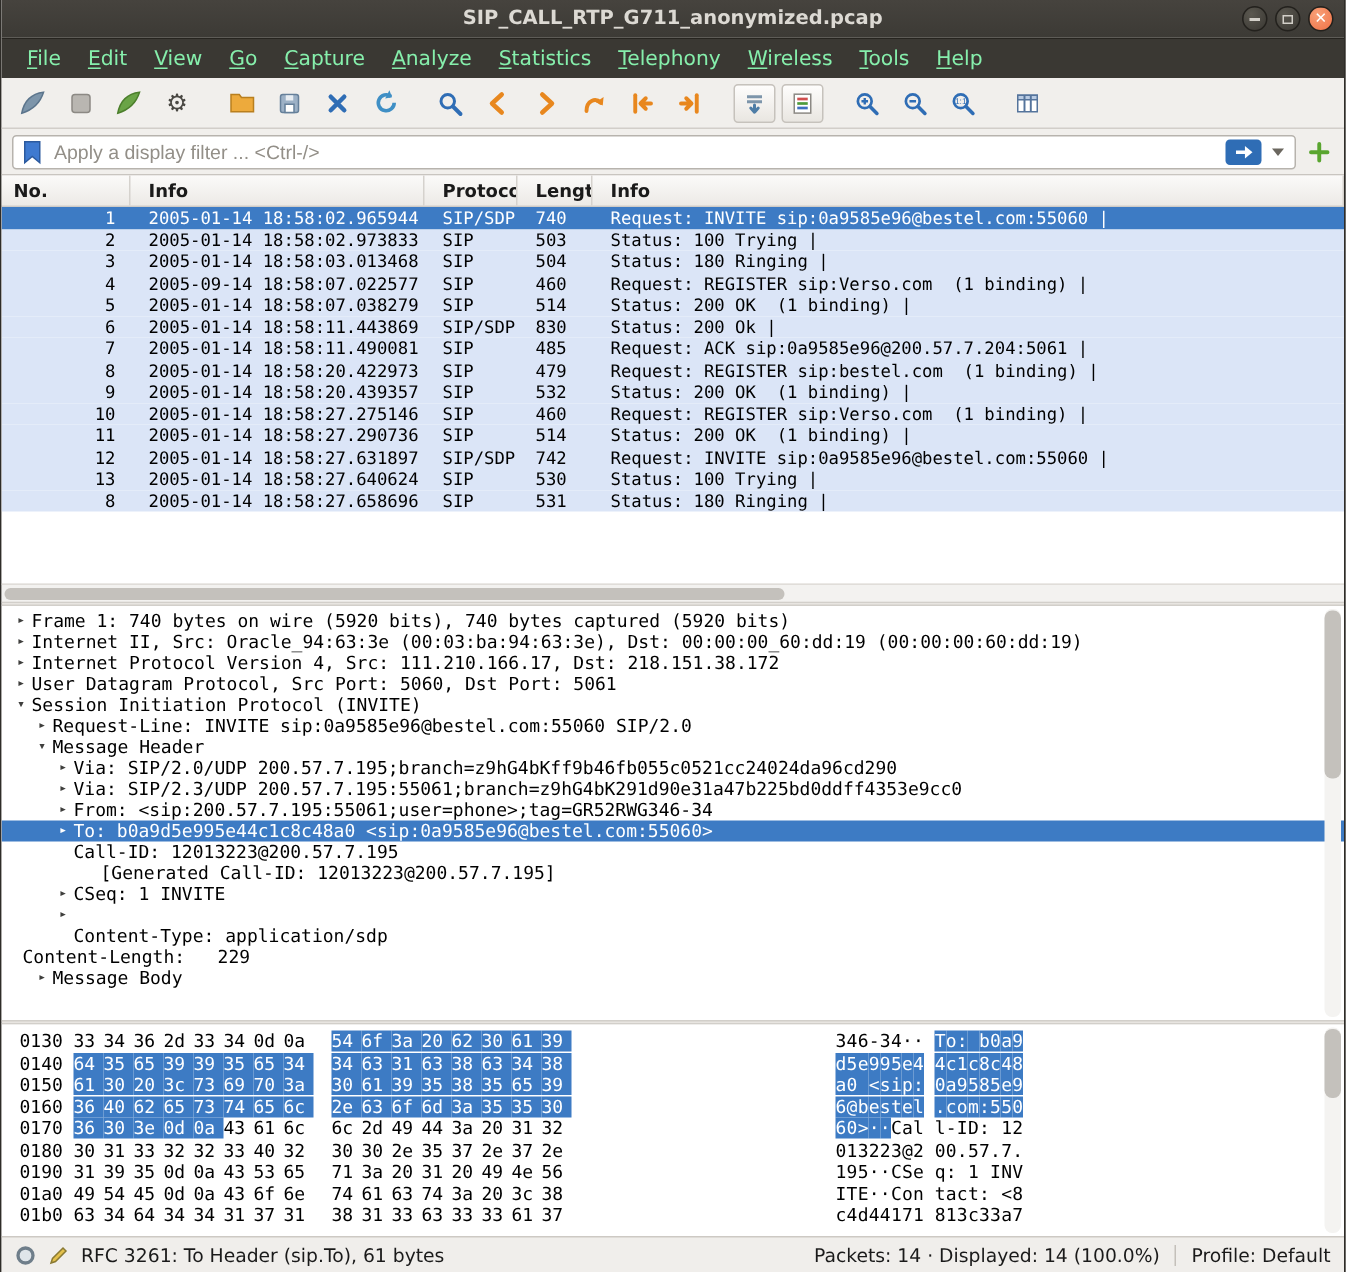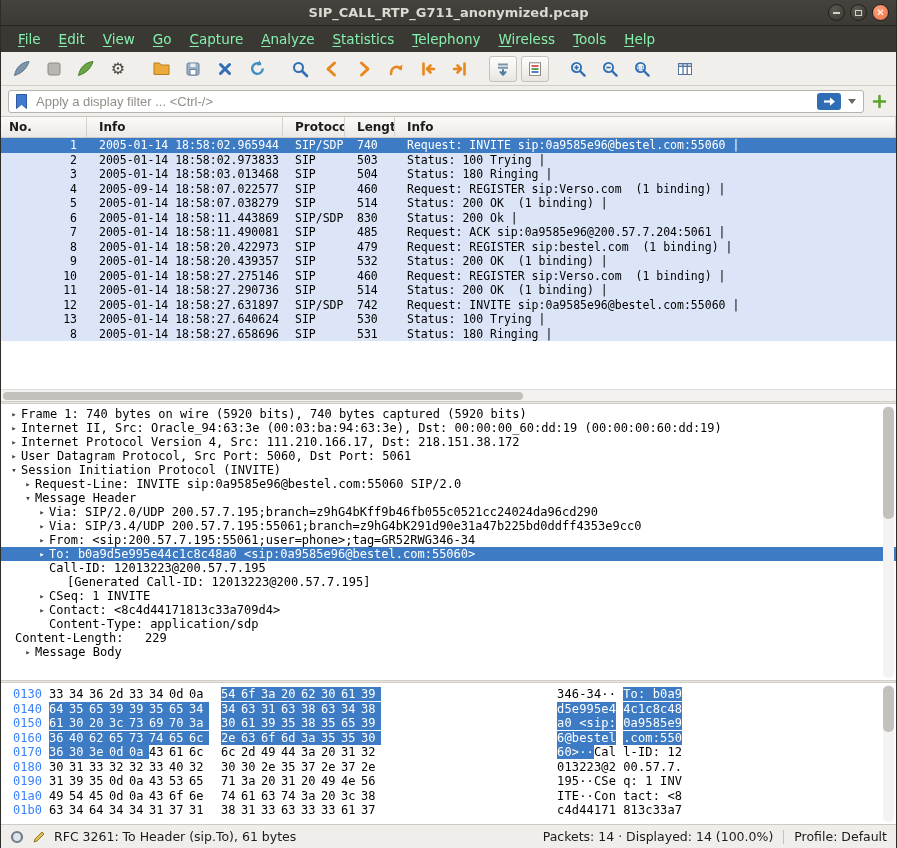--- a/index.html
+++ b/index.html
@@ -66,21 +66,21 @@
   .drow{height:14px;display:flex;align-items:center;font-family:"DejaVu Sans Mono",monospace;font-size:12px;color:#000;}
   .drow .exp{width:14px;flex:none;text-align:center;font-size:9px;color:#3f3f3d;}
   .drow .dtext{white-space:pre;}
   .drow.sel{background:var(--selection);color:#fff;}
   .drow.sel .exp{color:#fff;}
   .vscroll{position:absolute;top:2px;right:2px;bottom:2px;width:11px;background:#f4f3f1;border-radius:5px;}
   .vhandle{position:absolute;left:0;width:11px;background:#c4c1bc;border-radius:5px;}
   
   .hex-pane{height:141px;flex:none;background:var(--pane-bg);position:relative;overflow:hidden;padding-top:4px;}
   .hexrow{height:14.5px;position:relative;font-family:"DejaVu Sans Mono",monospace;font-size:12px;color:#000;white-space:pre;}
-  .off{display:inline-block;width:36px;margin-left:12px;color:#3b82f6;}
+  .off{display:inline-block;width:36px;margin-left:12px;color:#000000;}
   .hb{display:inline-block;width:20px;margin-left:0;}
   .hb:first-of-type{margin-left:10px;}
   .asc{position:absolute;left:556px;top:0;}
   .ac{display:inline-block;width:7.4px;}
   .hl{background:var(--selection);color:#fff;}
   
   .statusbar{height:24px;flex:none;background:var(--statusbar-bg);border-top:1px solid #cdc9c4;
     display:flex;align-items:center;font-size:12.5px;color:#1a1a1a;padding:0 9px;gap:8px;}
   .sb-right{margin-left:auto;display:flex;align-items:center;gap:10px;}
   .sb-sep{width:1px;height:14px;background:#c4c0ba;}
@@ -419,21 +419,21 @@
         <div class="drow" style="padding-left: 20px;">
           <span class="exp">▾</span>
           <span class="dtext">Message Header</span>
         </div>
         <div class="drow" style="padding-left: 34px;">
           <span class="exp">▸</span>
           <span class="dtext">Via: SIP/2.0/UDP 200.57.7.195;branch=z9hG4bKff9b46fb055c0521cc24024da96cd290</span>
         </div>
         <div class="drow" style="padding-left: 34px;">
           <span class="exp">▸</span>
-          <span class="dtext">Via: SIP/3.4/UDP 200.57.7.195:55061;branch=z9hG4bK291d90e31a47b225bd0ddff4353e9cc0</span>
+          <span class="dtext">Via: SIP/2.3/UDP 200.57.7.195:55061;branch=z9hG4bK291d90e31a47b225bd0ddff4353e9cc0</span>
         </div>
         <div class="drow" style="padding-left: 34px;">
           <span class="exp">▸</span>
           <span class="dtext">From: &lt;sip:200.57.7.195:55061;user=phone&gt;;tag=GR52RWG346-34</span>
         </div>
         <div class="drow sel" style="padding-left: 34px;">
           <span class="exp">▸</span>
           <span class="dtext">To: b0a9d5e995e44c1c8c48a0 &lt;sip:0a9585e96@bestel.com:55060&gt;</span>
         </div>
         <div class="drow" style="padding-left: 34px;">
@@ -443,21 +443,20 @@
         <div class="drow" style="padding-left: 52px;">
           <span class="exp"></span>
           <span class="dtext">[Generated Call-ID: 12013223@200.57.7.195]</span>
         </div>
         <div class="drow" style="padding-left: 34px;">
           <span class="exp">▸</span>
           <span class="dtext">CSeq: 1 INVITE</span>
         </div>
         <div class="drow" style="padding-left: 34px;">
           <span class="exp">▸</span>
-          <span class="dtext">Contact: &lt;8c4d44171813c33a709d4&gt;</span>
         </div>
         <div class="drow" style="padding-left: 34px;">
           <span class="exp"></span>
           <span class="dtext">Content-Type: application/sdp</span>
         </div>
         <div class="drow" style="">
           <span class="exp"></span>
           <span class="dtext">Content-Length:   229</span>
         </div>
         <div class="drow" style="padding-left: 20px;">

